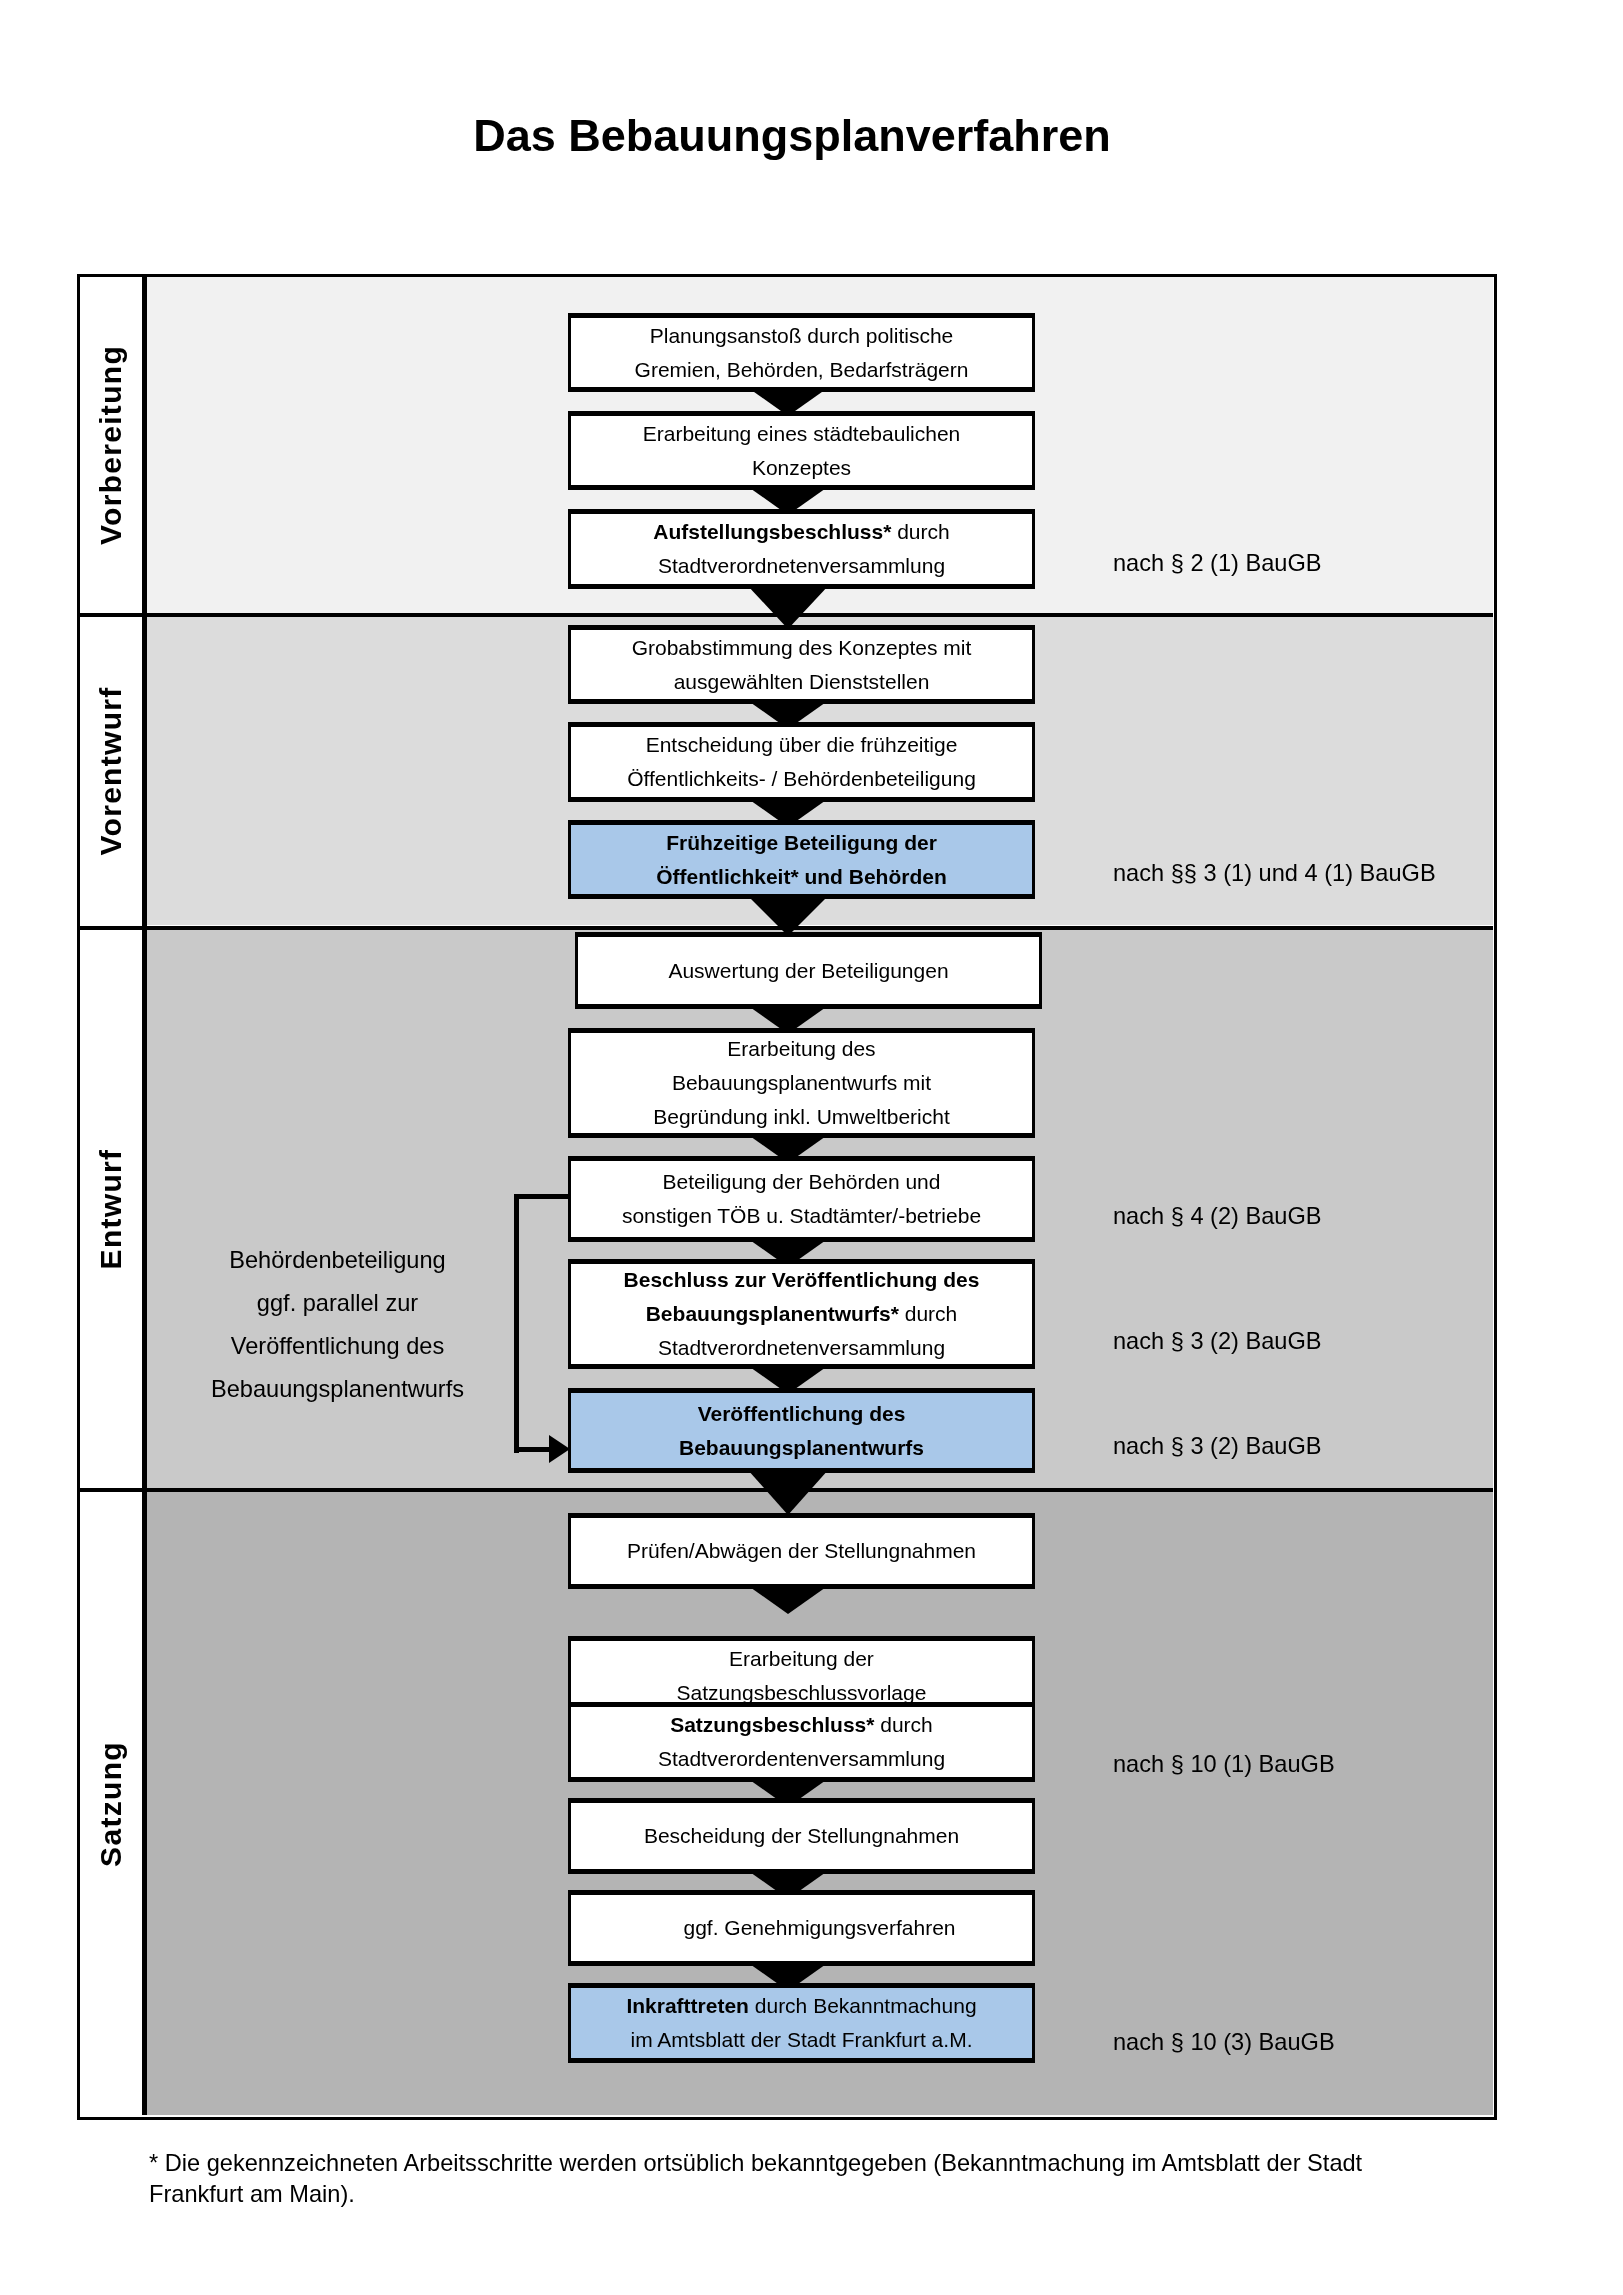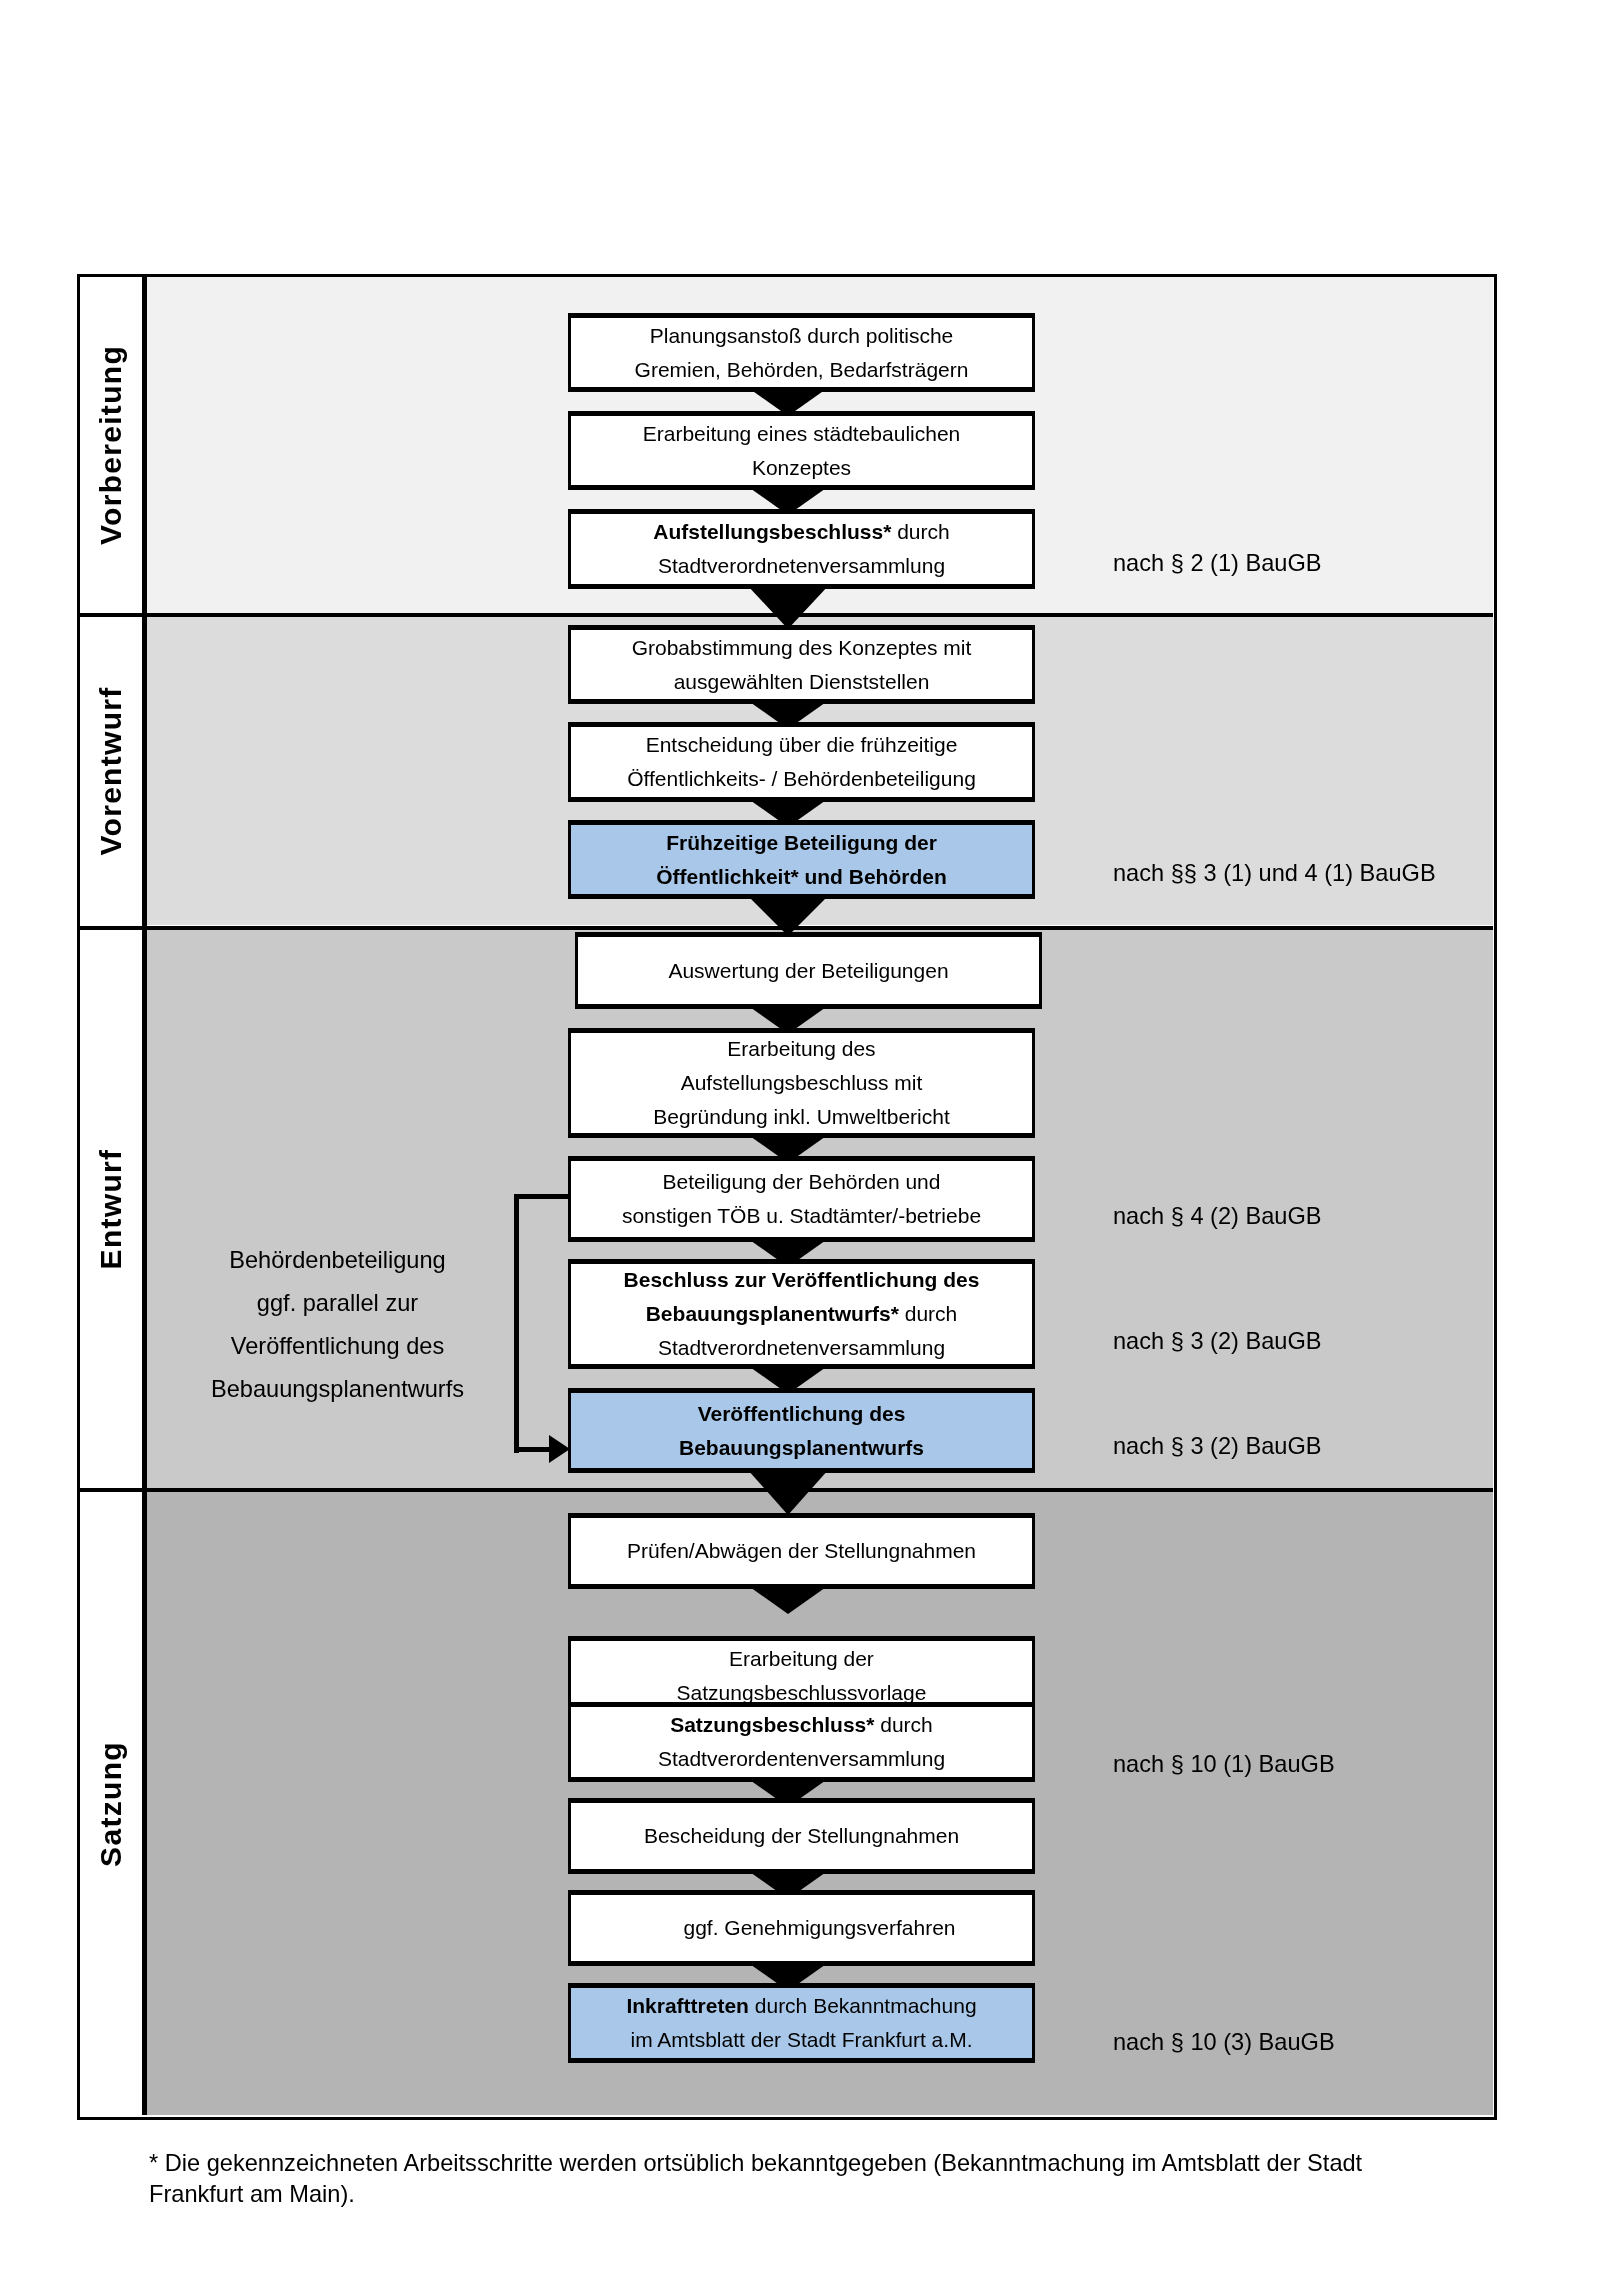--- a/index.html
+++ b/index.html
@@ -33,20 +33,21 @@
   .conn{position:absolute;background:#000;z-index:2;}
   .conn-arrowhead{position:absolute;width:0;height:0;z-index:2;
                   border-top:14.4px solid transparent;border-bottom:14.4px solid transparent;
                   border-left:21px solid #000;}
   .footnote{position:absolute;left:149px;top:2148px;width:1355px;font-size:23.6px;line-height:31px;}
 </style>
 </head>
 <body>
 
 <div class="page">
+  <div class="title">Das Bebauungsplanverfahren</div>
 
   <div class="frame">
     <div id="sections">
         <div class="section-row" style="top: 0px; height: 336px;">
           <div class="label-cell">
             <span>Vorbereitung</span>
           </div>
           <div class="content-cell" style="background: rgb(241, 241, 241);"></div>
         </div>
         <div class="section-row" style="top: 340px; height: 308px;">
@@ -106,21 +107,21 @@
         <div class="line"><span class="seg-b">Frühzeitige Beteiligung der</span></div>
         <div class="line"><span class="seg-b">Öffentlichkeit* und Behörden</span></div>
       </div>
       <div class="down-arrow" style="left: 747px; top: 895px; border-top: 41px solid rgb(0, 0, 0);"></div>
       <div class="flow-box" style="top: 932px; height: 77px; margin-left: 7px;">
         <div class="line"><span class="seg">Auswertung der Beteiligungen</span></div>
       </div>
       <div class="down-arrow" style="left: 747px; top: 1005px; border-top: 29px solid rgb(0, 0, 0);"></div>
       <div class="flow-box" style="top: 1028px; height: 110px;">
         <div class="line"><span class="seg">Erarbeitung des</span></div>
-        <div class="line"><span class="seg">Aufstellungsbeschluss mit</span></div>
+        <div class="line"><span class="seg">Bebauungsplanentwurfs mit</span></div>
         <div class="line"><span class="seg">Begründung inkl. Umweltbericht</span></div>
       </div>
       <div class="down-arrow" style="left: 747px; top: 1134px; border-top: 29px solid rgb(0, 0, 0);"></div>
       <div class="flow-box" style="top: 1156px; height: 86px;">
         <div class="line"><span class="seg">Beteiligung der Behörden und</span></div>
         <div class="line"><span class="seg">sonstigen TÖB u. Stadtämter/-betriebe</span></div>
       </div>
       <div class="down-arrow" style="left: 747px; top: 1238px; border-top: 29px solid rgb(0, 0, 0);"></div>
       <div class="flow-box" style="top: 1259px; height: 110px;">
         <div class="line"><span class="seg-b">Beschluss zur Veröffentlichung des</span></div>

